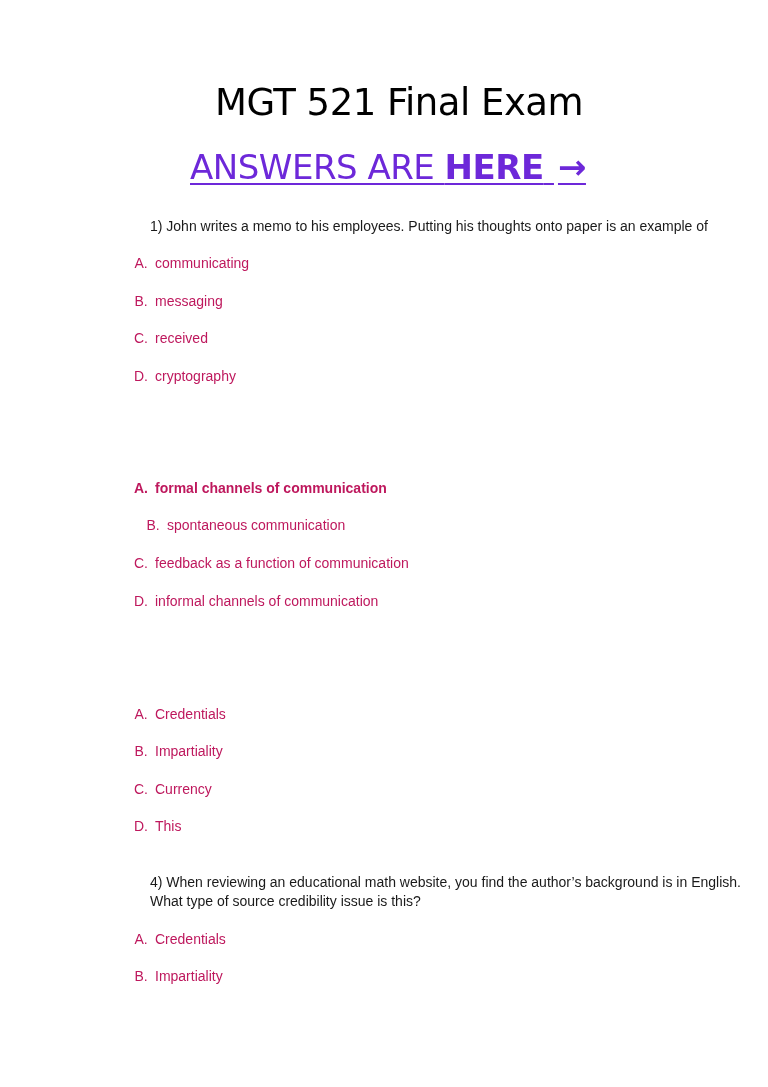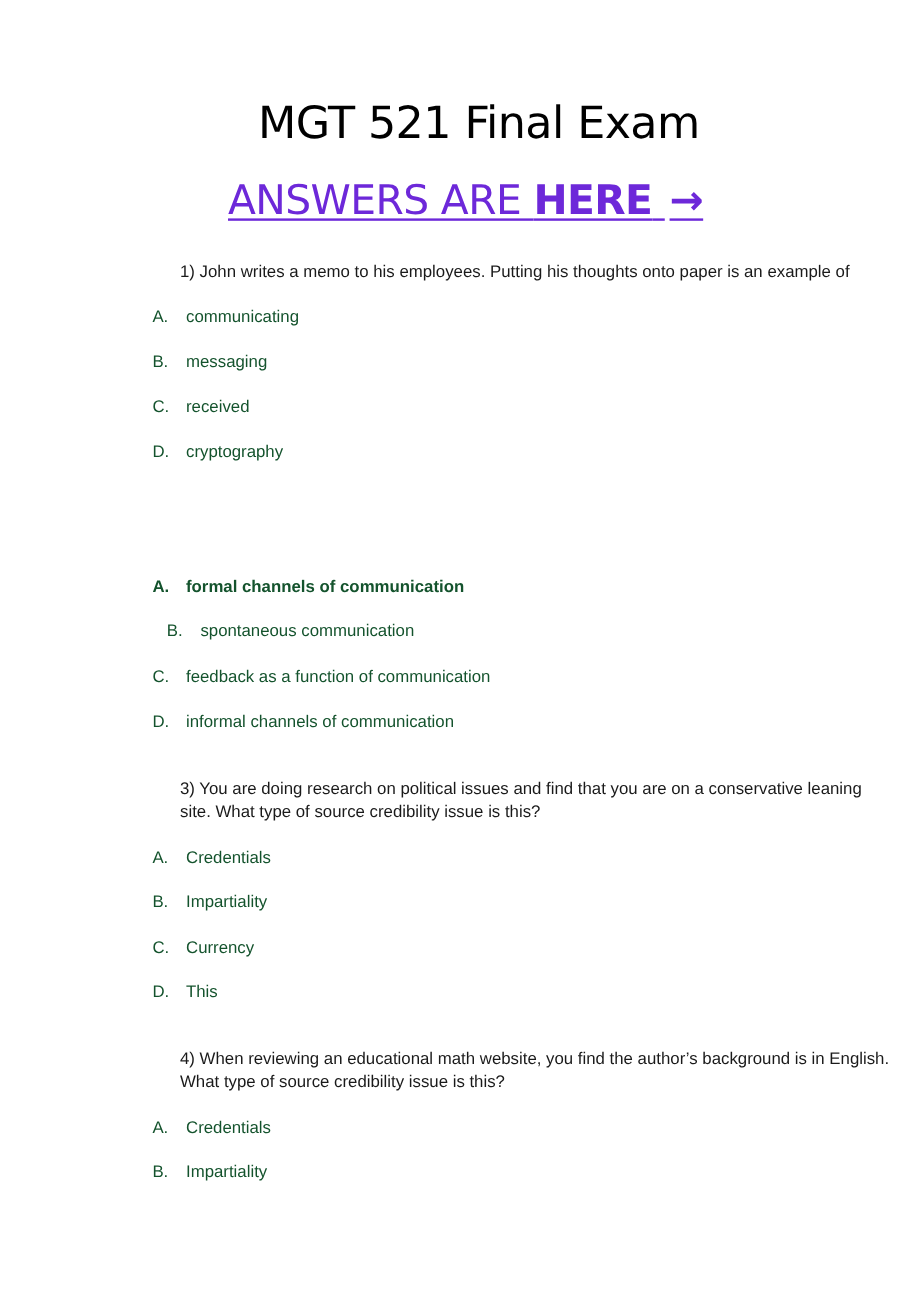--- a/index.html
+++ b/index.html
@@ -59,22 +59,23 @@
       font-size: 14px;
       line-height: 19px;
       color: #1a1a1a;
       margin-left: 40px;
     }
     .option {
       position: absolute;
       left: 127px;
       font-size: 14px;
       line-height: 18px;
-      color: #14532d;
+      color: #be185d;
       white-space: nowrap;
+      text-align: center;
     }
     .option .letter {
       display: inline-block;
       width: 28px;
     }
   </style>
 </head>
 <body>
 
 <div class="page">
@@ -106,21 +107,20 @@
   <div class="option" style="top:516px;margin-left:12px;">
     <span class="letter">B.</span><span>spontaneous communication</span>
   </div>
   <div class="option" style="top:554px;">
     <span class="letter">C.</span><span>feedback as a function of communication</span>
   </div>
   <div class="option" style="top:592px;">
     <span class="letter">D.</span><span>informal channels of communication</span>
   </div>
 
-  <div class="question" style="top:648px; width:590px;">3) You are doing research on political issues and find that you are on a conservative leaning site. What type of source credibility issue is this?</div>
   <div class="option" style="top:705px;">
     <span class="letter">A.</span><span>Credentials</span>
   </div>
   <div class="option" style="top:742px;">
     <span class="letter">B.</span><span>Impartiality</span>
   </div>
   <div class="option" style="top:780px;">
     <span class="letter">C.</span><span>Currency</span>
   </div>
   <div class="option" style="top:817px;">

